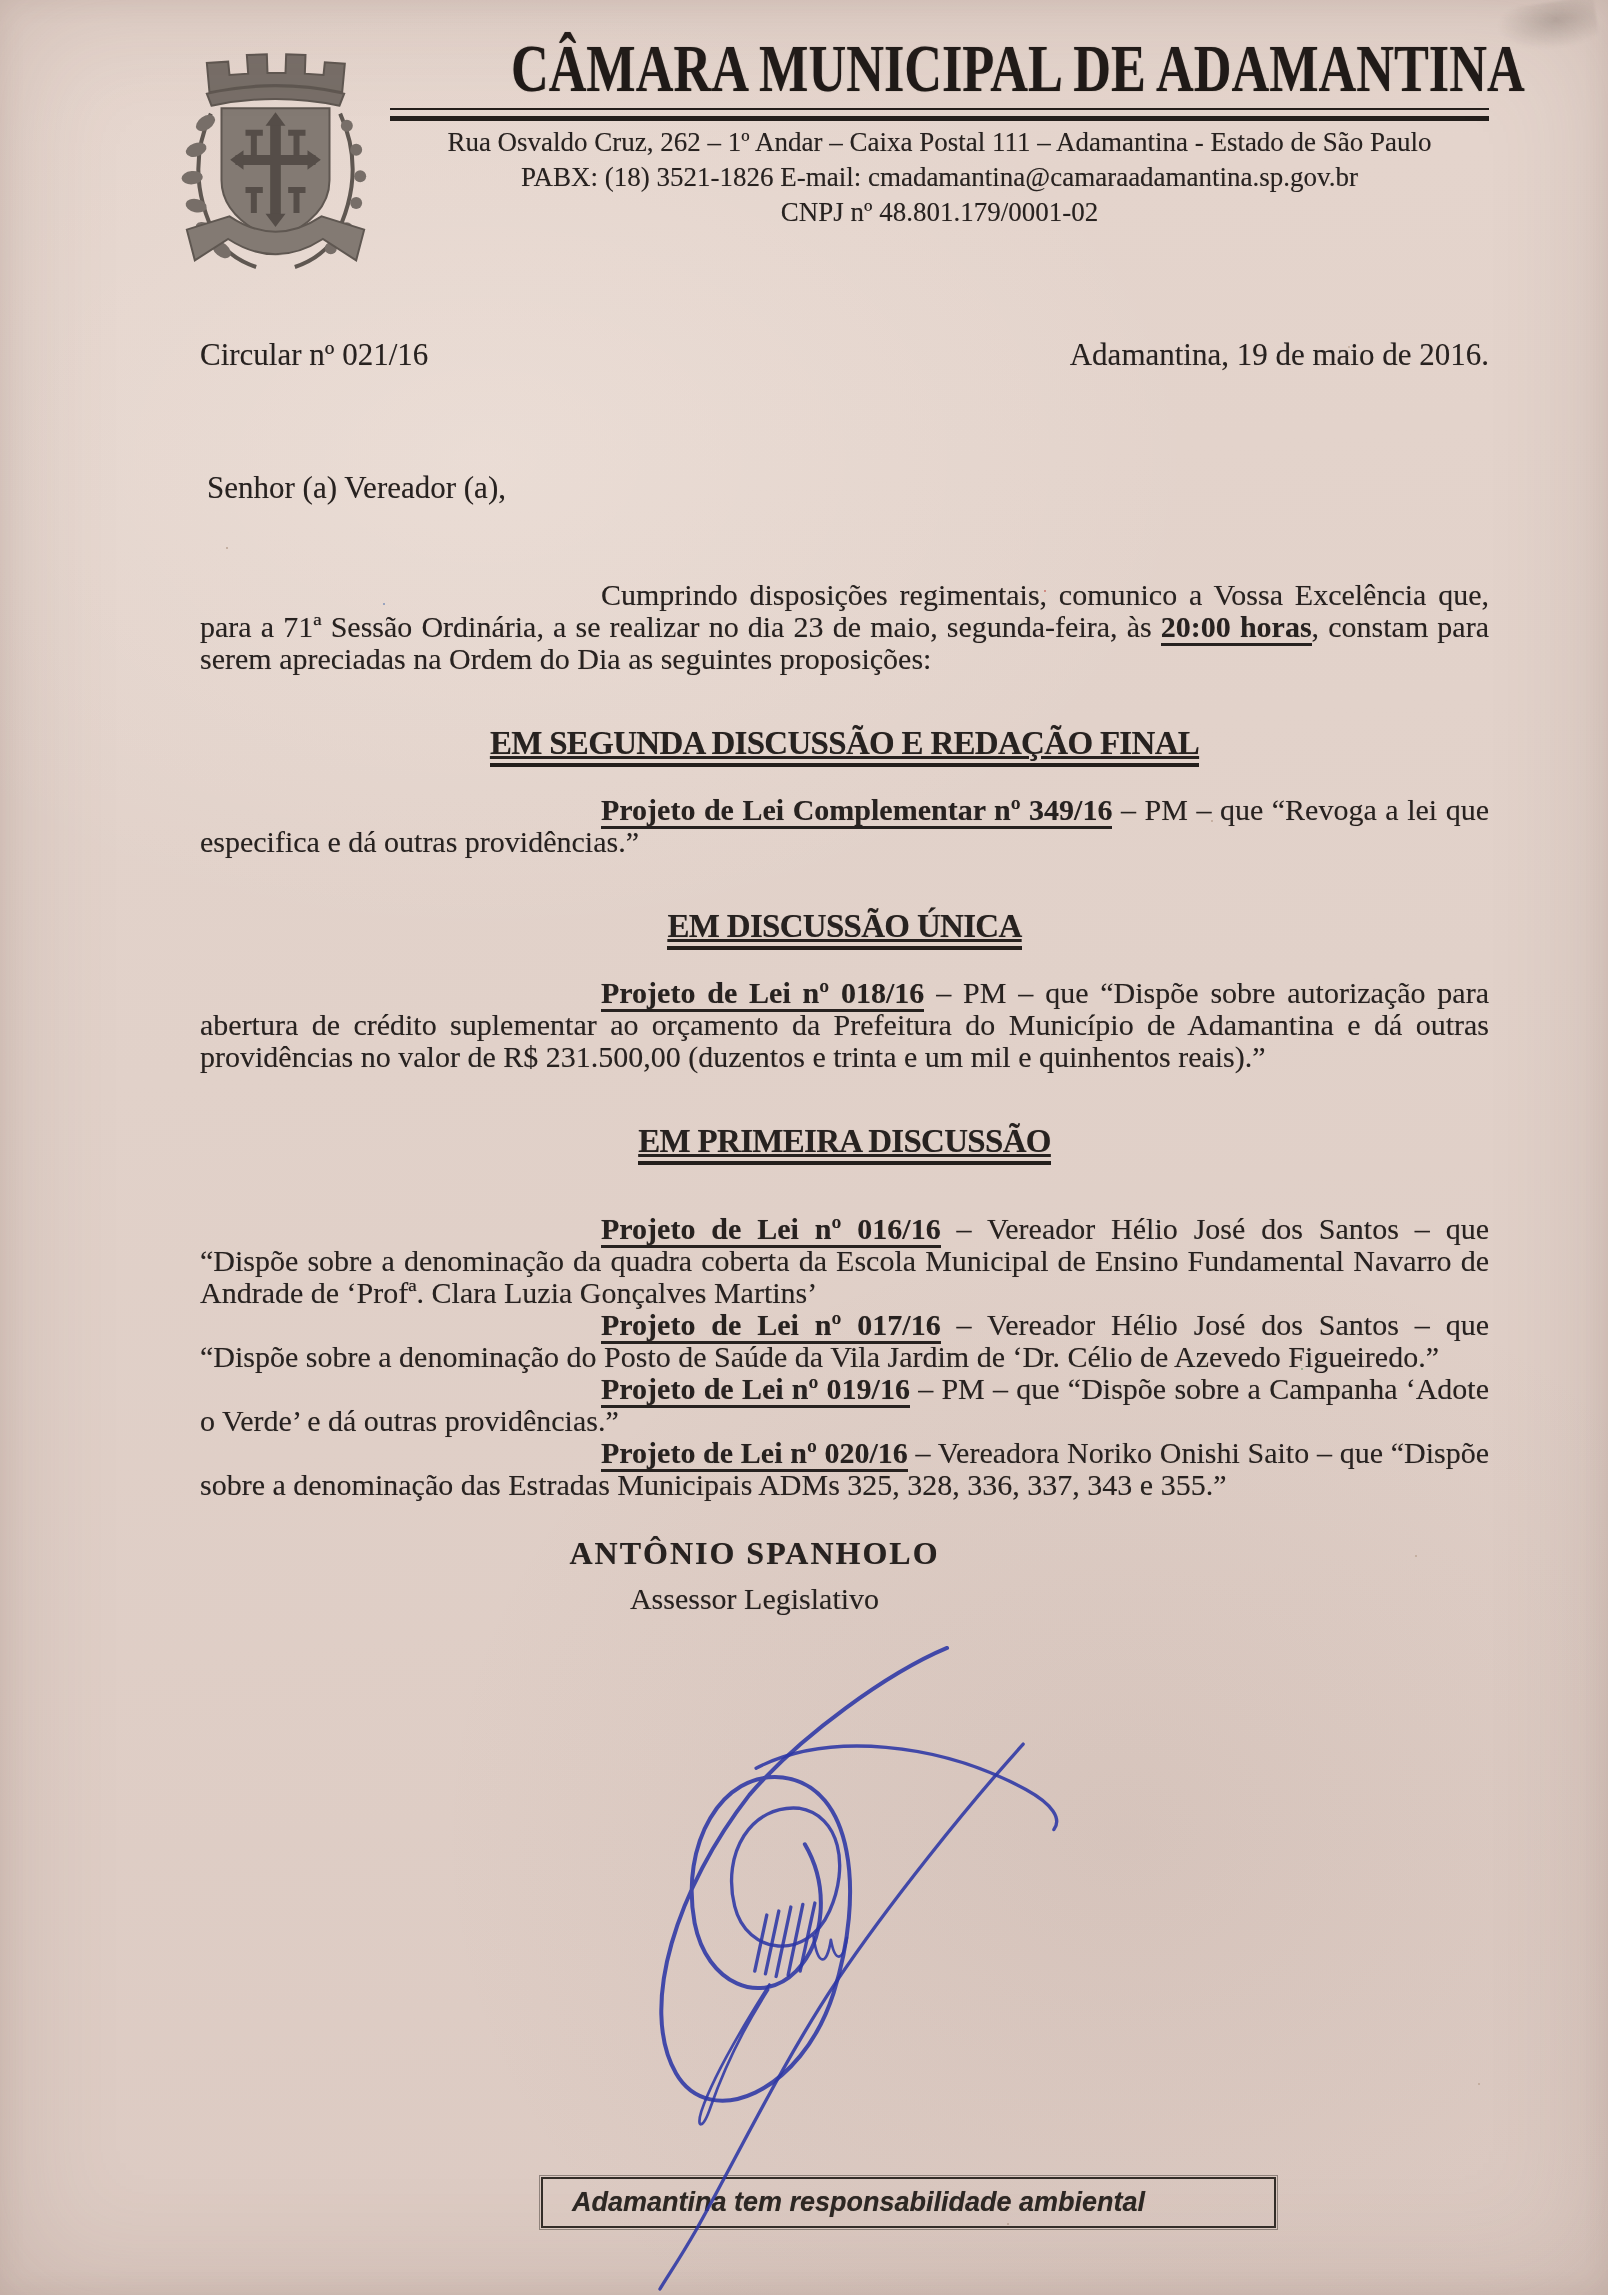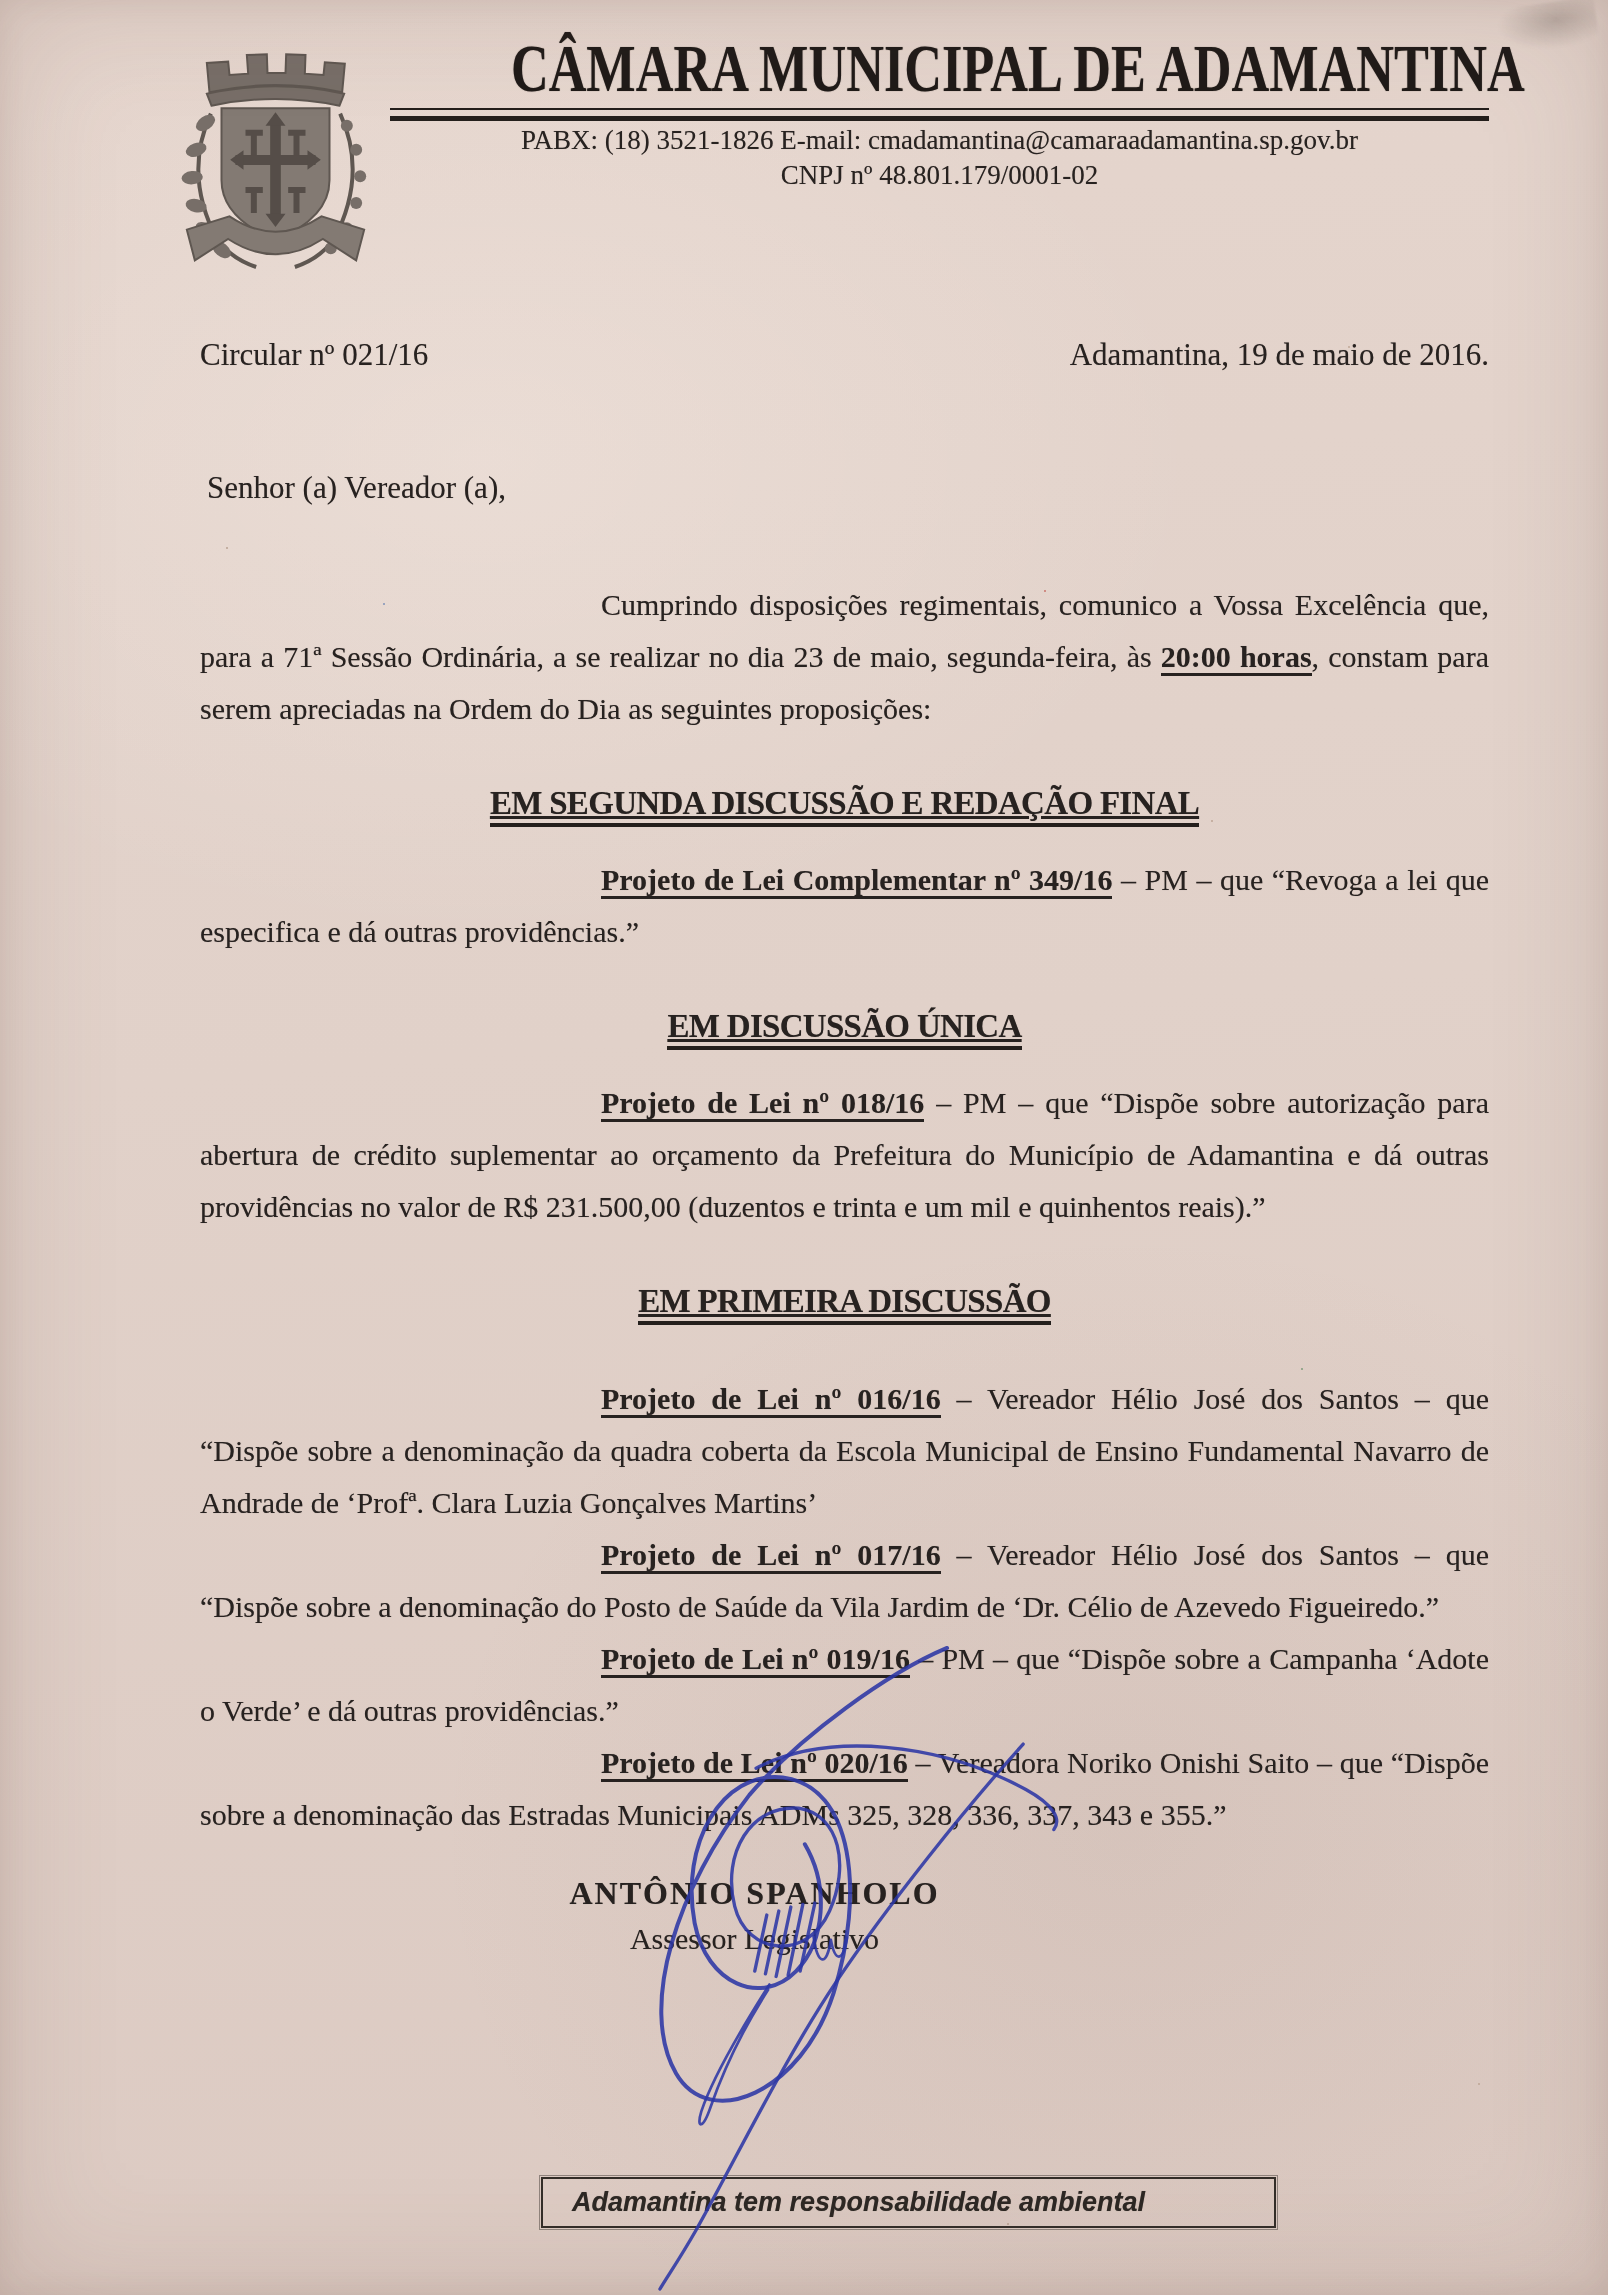--- a/index.html
+++ b/index.html
@@ -56,21 +56,21 @@
   .addr-line{font-size:27px;margin-top:6.7px;white-space:nowrap;text-shadow:0 0 0.7px rgba(40,30,25,.35);}
   .addr-line.contact{margin-top:4px;}
   .addr-line.cnpj{margin-top:4px;}
 
   
   .meta-row{display:flex;justify-content:space-between;margin-top:32px;font-size:31px;line-height:48px;
     text-shadow:0 0 0.7px rgba(40,30,25,.35);}
   .salutation{margin:85px 0 0 7px;font-size:31px;line-height:48px;text-shadow:0 0 0.7px rgba(40,30,25,.35);}
 
   .body-par{
-    margin:67px 0 0 0;font-size:30px;line-height:52px;text-align:justify;
+    margin:67px 0 0 0;font-size:30px;line-height:32px;text-align:justify;
     text-indent:401px;text-shadow:0 0 0.7px rgba(40,30,25,.35);
   }
   .bold-underline{font-weight:bold;border-bottom:3.3px solid #272220;}
   .sec-heading{
     margin:44px 0 0 0;text-align:center;font-size:33px;line-height:48px;font-weight:bold;
     letter-spacing:-0.7px;text-shadow:0 0 0.7px rgba(35,25,20,.4);
   }
   .sec-heading .hu{border-bottom:4px solid #241f1c;padding-bottom:2.7px;text-decoration:underline;}
   .sec-body{margin-top:27px;}
   .proj{margin:0;}
@@ -147,20 +147,21 @@
           <circle cx="244" cy="320" r="9"></circle>
         </g>
 
         <path d="M28 292 L92 272 Q161 318 230 272 L294 292 L282 338 L232 306 Q161 352 90 306 L40 338 Z" fill="#7b736c"></path>
       </g>
     </svg>
 
     <div class="head-text">
       <h1 class="org-name">CÂMARA MUNICIPAL DE ADAMANTINA</h1>
       <div class="title-rule"></div>
+      <div class="addr-line">Rua Osvaldo Cruz, 262 – 1º Andar – Caixa Postal 111 – Adamantina - Estado de São Paulo</div>
       <div class="addr-line contact">PABX: (18) 3521-1826   E-mail: cmadamantina@camaraadamantina.sp.gov.br</div>
       <div class="addr-line cnpj">CNPJ nº 48.801.179/0001-02</div>
     </div>
   </header>
 
   <div class="meta-row">
     <span>Circular nº 021/16</span>
     <span>Adamantina, 19 de maio de 2016.</span>
   </div>
 

